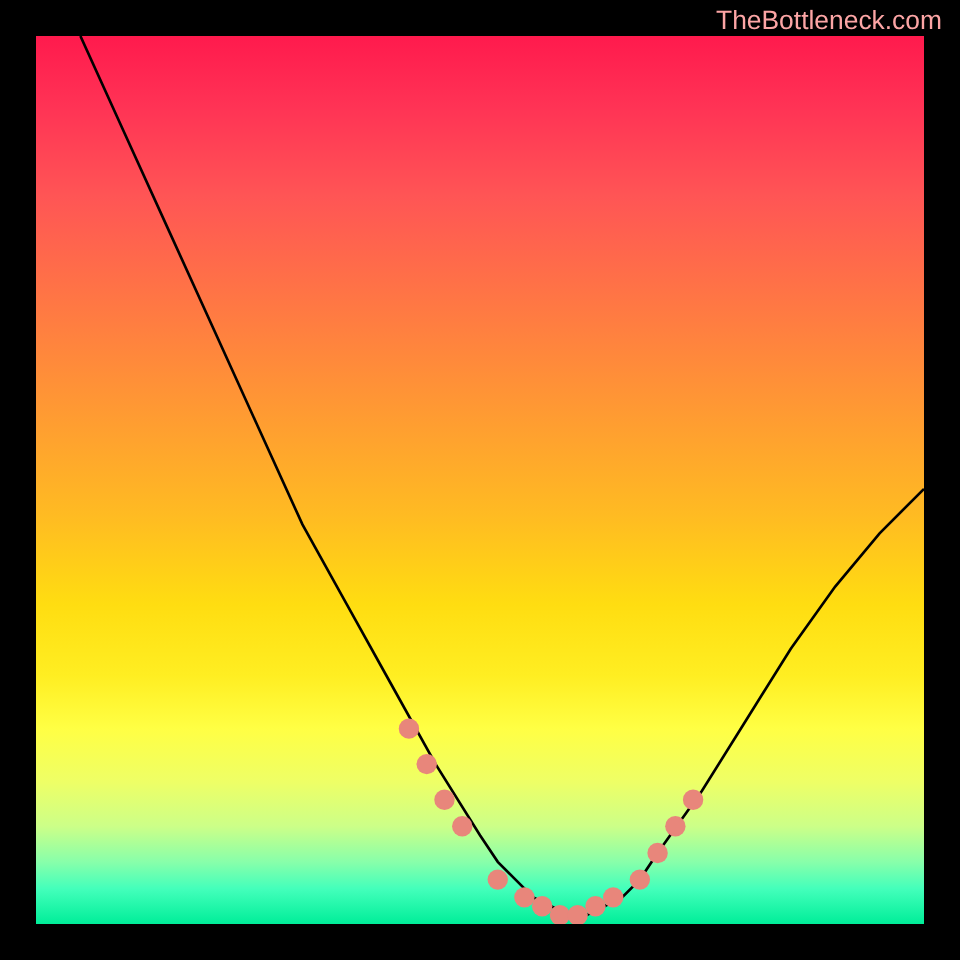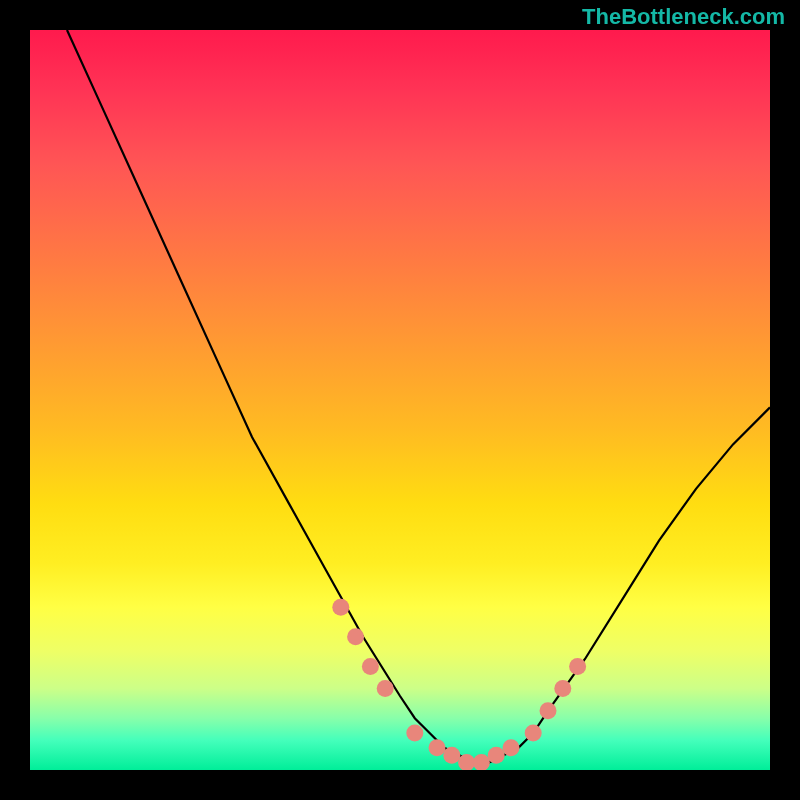--- a/index.html
+++ b/index.html
@@ -8,23 +8,23 @@
     height: 800px;
     background: #000;
     position: relative;
     overflow: hidden;
     font-family: Arial, sans-serif;
   }
   .watermark {
     position: absolute;
     top: 4px;
     right: 15px;
-    color: #14b8a6;
+    color: #fca5a5;
     font-size: 22px;
-    font-weight: bold;
+    font-weight: normal;
     z-index: 10;
   }
   .plot-area {
     position: absolute;
     left: 30px;
     top: 30px;
     width: 740px;
     height: 740px;
     background: linear-gradient(to bottom,
       #ff1a4d 0%,

